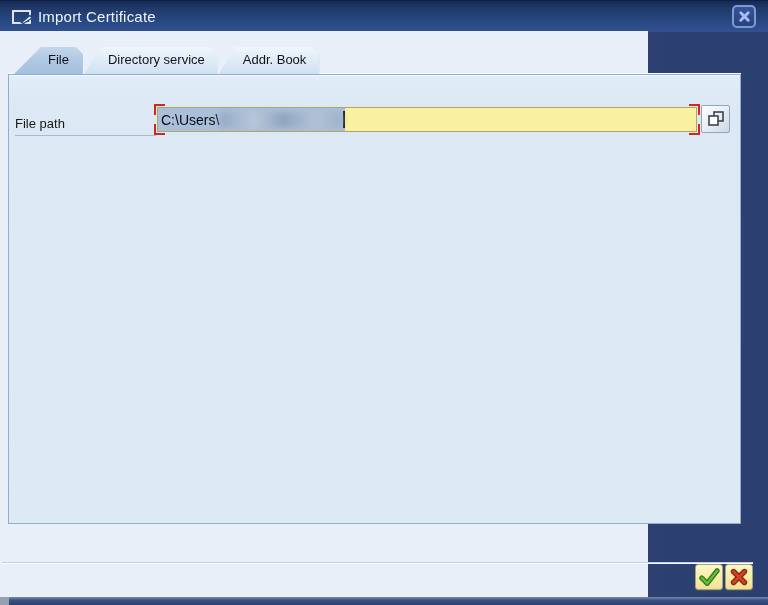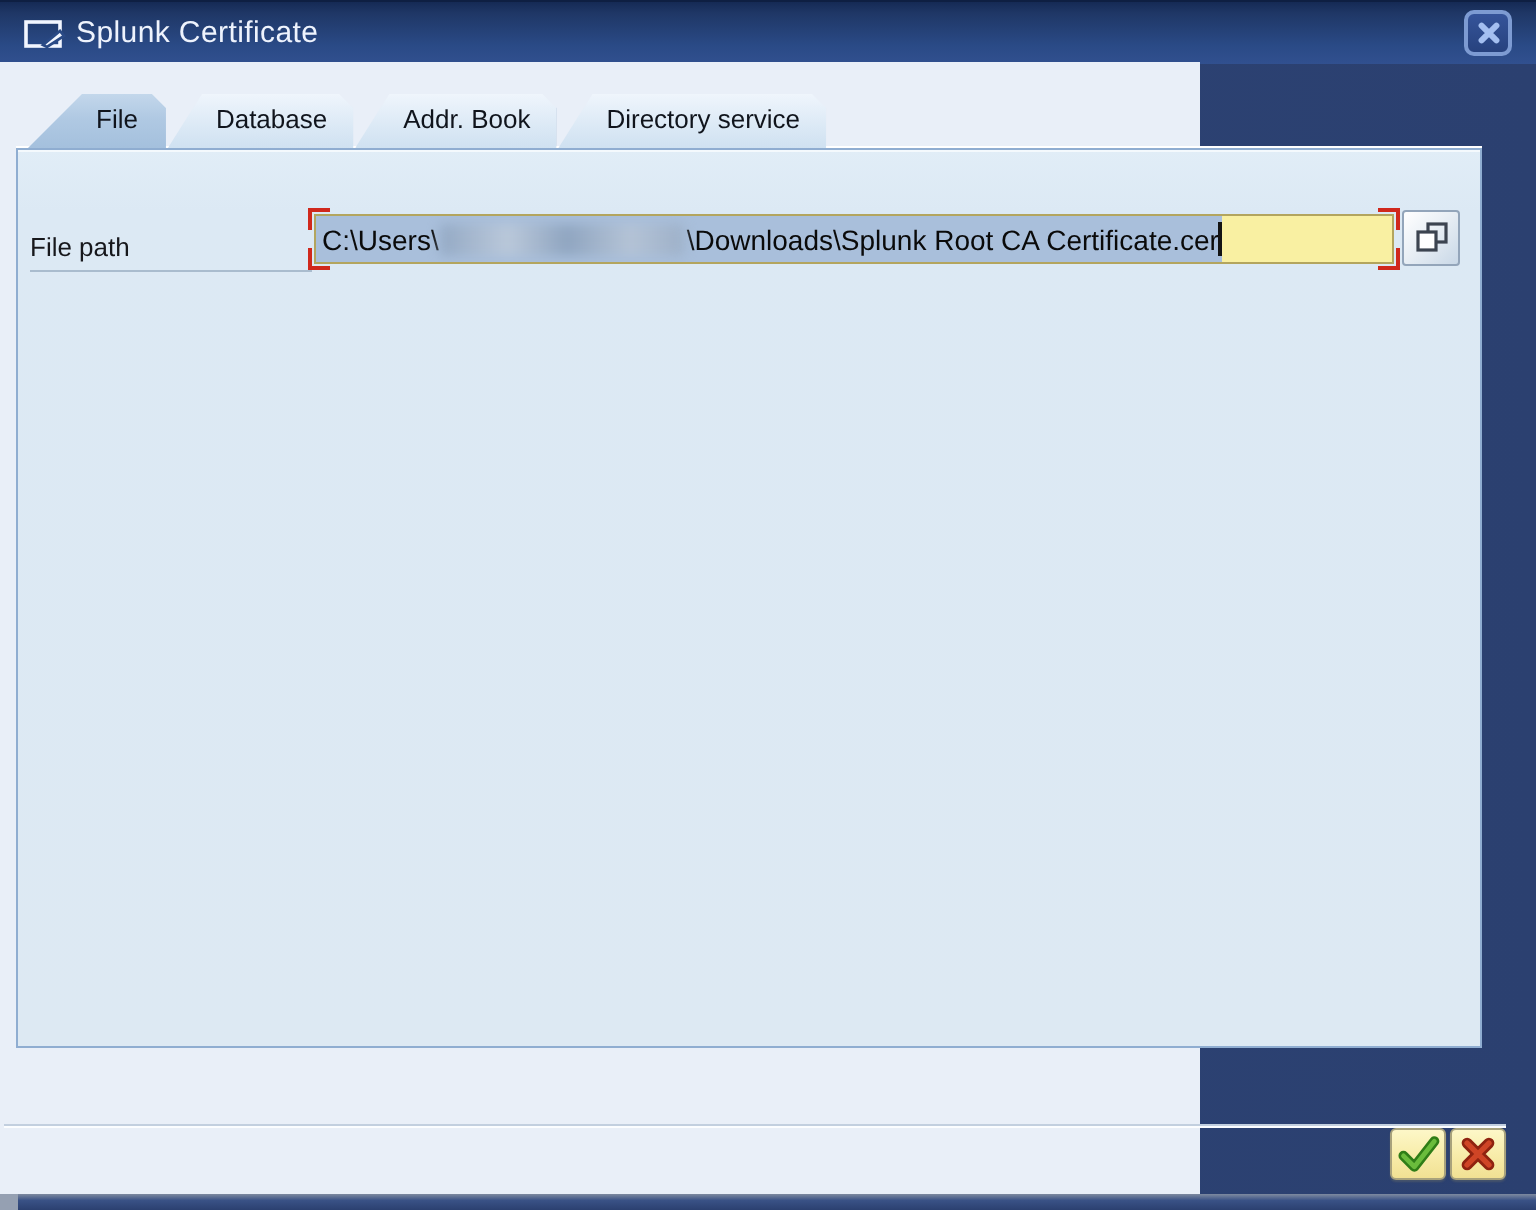--- a/index.html
+++ b/index.html
@@ -23,20 +23,21 @@
   .close-btn{
     position:absolute; left:732px; top:4px; width:24px; height:23px;
     background:linear-gradient(180deg,#35549a,#27427e);
     border:2px solid #7d9bd2; border-radius:5px; box-sizing:border-box;
     display:flex; align-items:center; justify-content:center; cursor:pointer;
   }
   
   .client{
     position:absolute; left:0; top:31px; width:600px; height:567px;
     background:#e9eff8;
+    padding-left:48px;
   }
   
   .tabstrip{
     position:absolute; left:13px; top:16px; height:27px;
     display:flex; align-items:flex-end; z-index:2;
   }
   .tab{
     position:relative; height:27px; line-height:26px; box-sizing:border-box;
     font-size:13px; color:#10141c; white-space:pre; cursor:pointer;
     padding:0 13px 0 24px;
@@ -117,48 +118,47 @@
 </head>
 <body>
 
 <div class="window">
 
   <div class="titlebar">
     <svg class="dlg-icon" viewBox="0 0 22 18">
       <rect x="2" y="3" width="17" height="12" fill="none" stroke="#f2f6ff" stroke-width="1.8"></rect>
       <path d="M10.5 14.5 L19 7.5 L21 10 L12.5 15.5 Z" fill="#f2f6ff" stroke="#2a4a86" stroke-width="1.4"></path>
     </svg>
-    <div class="title">Splunk Certificate</div>
+    <div class="title">Import Certificate</div>
     <div class="close-btn">
       <svg width="13" height="13" viewBox="0 0 14 14">
         <path d="M3 3 L11 11 M11 3 L3 11" stroke="#a4bff0" stroke-width="3.2" stroke-linecap="round" fill="none"></path>
       </svg>
     </div>
   </div>
 
   <div class="client">
 
     <div class="tabstrip">
       <div class="tab active">File</div>
-      <div class="tab">Database</div>
+      <div class="tab">Directory service</div>
       <div class="tab">Addr. Book</div>
-      <div class="tab">Directory service</div>
     </div>
 
     <div class="panel">
 
       <div class="fp-label">File path</div>
 
       <div class="field-wrap">
         <div class="corner c-tl"></div>
         <div class="corner c-tr"></div>
         <div class="corner c-bl"></div>
         <div class="corner c-br"></div>
         <div class="field">
-          <span class="sel"><span>C:\Users\</span><span class="redact"></span><span>\Downloads\Splunk Root CA Certificate.cer</span><span class="caret"></span></span>
+          <span class="sel"><span>C:\Users\</span><span class="redact"></span><span class="caret"></span></span>
         </div>
       </div>
 
       <div class="browse-btn">
         <svg width="20" height="20" viewBox="0 0 20 20">
           <rect x="8" y="3" width="9" height="9" fill="none" stroke="#3c4450" stroke-width="1.6"></rect>
           <rect x="3" y="7" width="9" height="9" fill="#ffffff" stroke="#3c4450" stroke-width="1.6"></rect>
         </svg>
       </div>
 

